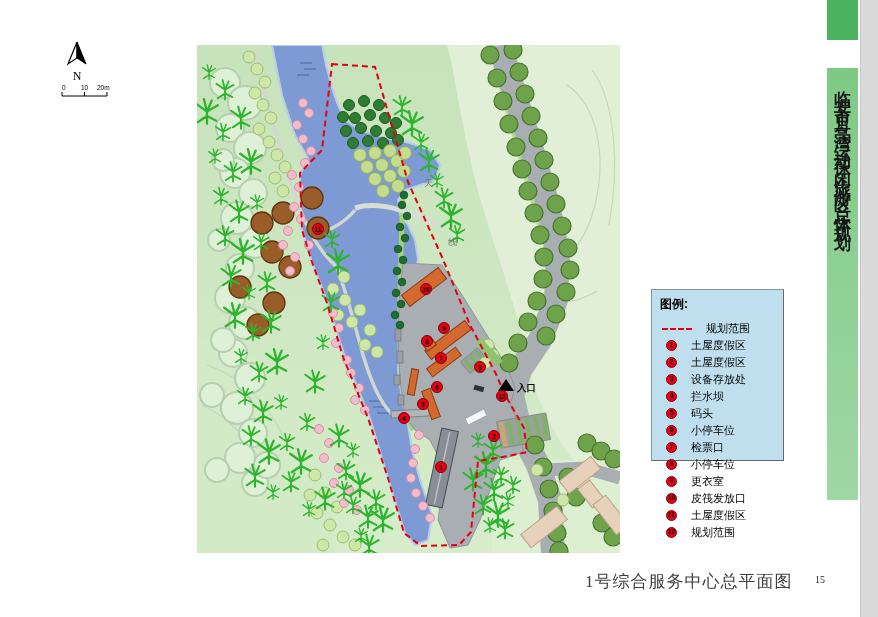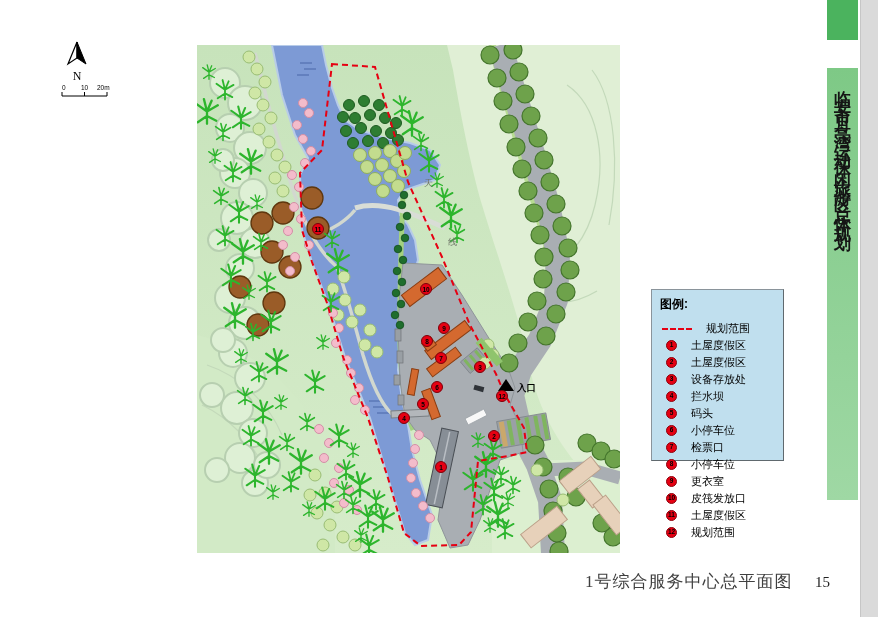--- a/index.html
+++ b/index.html
@@ -32,21 +32,21 @@
   .lg-badge{width:11px;height:11px;border-radius:50%;background:#e60012;
             border:1px solid #8e000b;color:#000;font-size:6.5px;font-weight:bold;
             display:flex;align-items:center;justify-content:center;margin-left:6px;
             box-sizing:border-box;line-height:1;}
   .lg-label{font-size:11px;color:#000;margin-left:14px;white-space:nowrap;}
   
   #caption{position:absolute;left:585px;top:570px;width:220px;text-align:left;
            font-family:"Liberation Serif","DejaVu Serif",serif;font-size:17px;color:#404040;
            letter-spacing:1px;}
   #pagenum{position:absolute;left:815px;top:574px;font-family:"Liberation Serif","DejaVu Serif",serif;
-           font-size:15px;color:#222;}
+           font-size:10px;color:#222;}
 </style>
 </head>
 <body>
 
 <div id="stage">
 
   <div id="edge-strip"></div>
   <div id="green-top"></div>
 
   <div id="title-bar">

